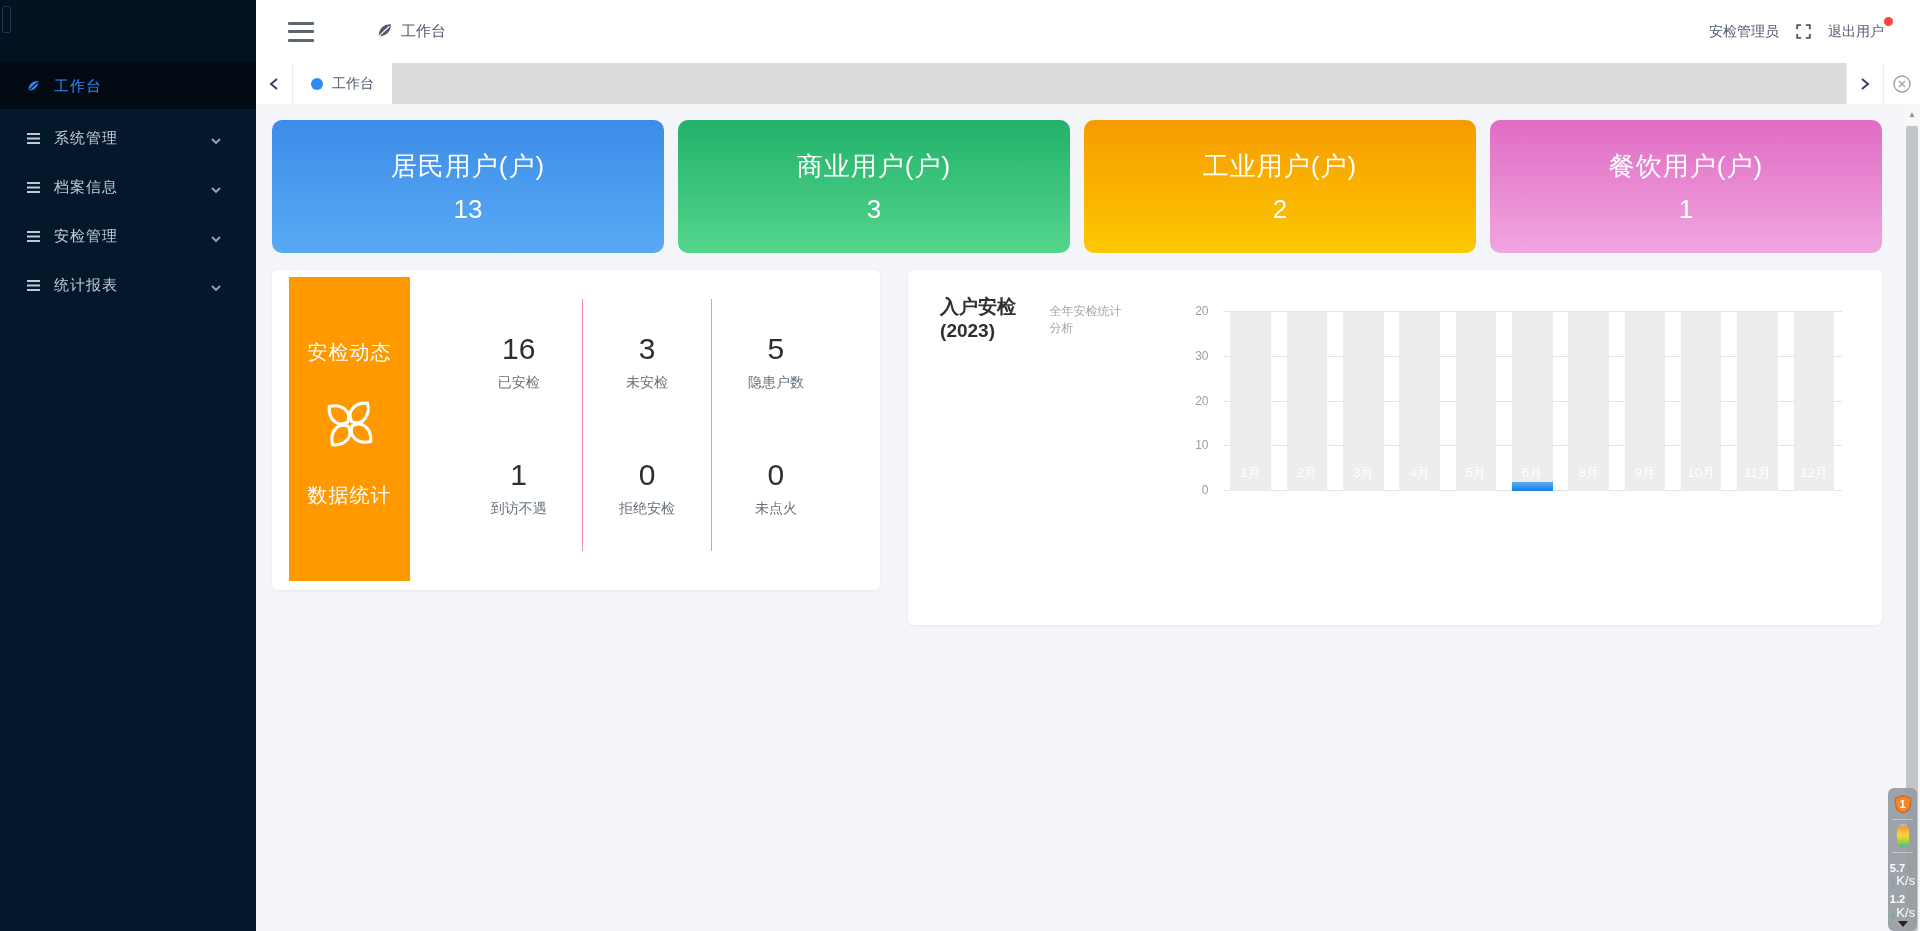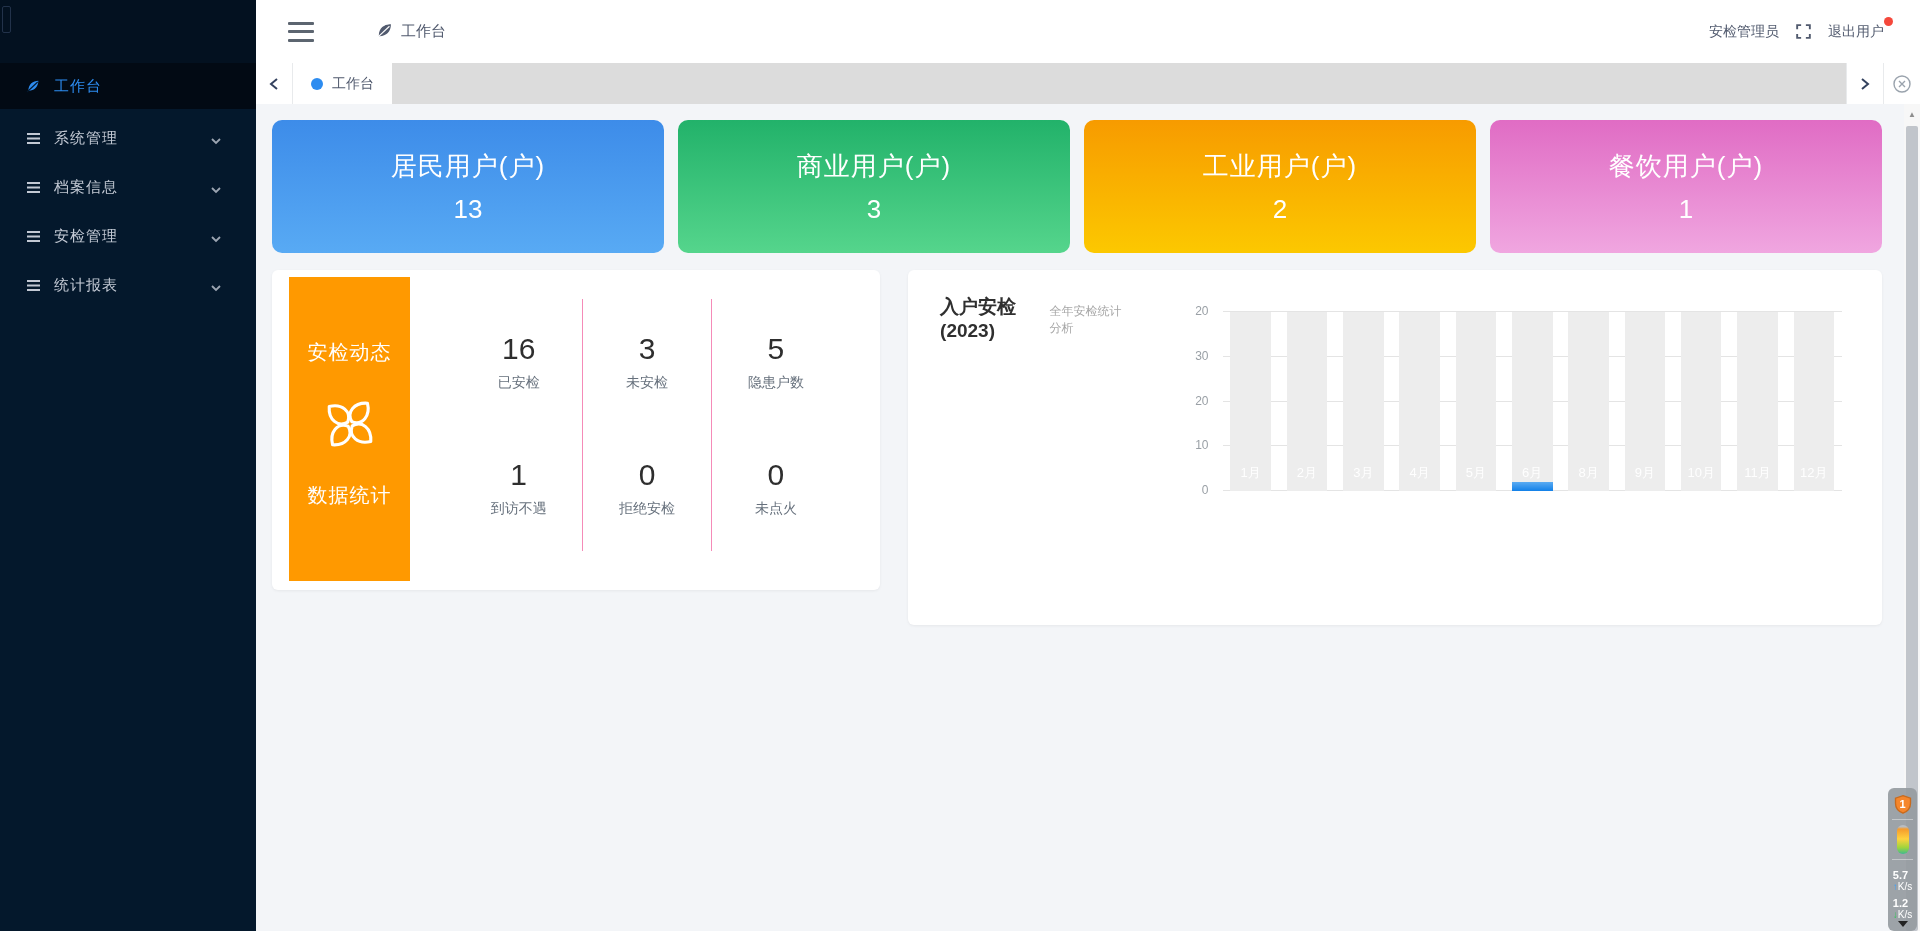--- a/index.html
+++ b/index.html
@@ -79,21 +79,21 @@
   .sb-thumb { position:absolute; left:2px; right:2px; top:22px; bottom:0; background:#c1c5cb; border-radius:2px; }
 
   
   .netmon { position:absolute; right:3px; top:788px; width:29px; height:143px; background:rgba(150,155,161,.92); border-radius:6px; display:flex; flex-direction:column; align-items:center; padding:6px 0 4px; z-index:10; }
   .shield { position:relative; width:20px; height:20px; }
   .shield .badge-num { position:absolute; inset:0; display:flex; align-items:center; justify-content:center; color:#fff; font-size:11px; font-weight:bold; }
   .nm-divider { width:21px; height:1px; background:rgba(255,255,255,.4); margin:5px 0; }
   .capsule { width:12px; height:52px; border-radius:7px; background:linear-gradient(180deg,#b9bdc2 0%,#b9bdc2 6%,#f59b2d 14%,#ffd23e 48%,#9ed43d 78%,#3fbb8f 100%); }
   .spd { text-align:left; color:#fff; line-height:1.15; margin-top:4px; }
   .spd .val { font-size:11px; font-weight:bold; }
-  .spd .unitline { font-size:10px; }
+  .spd .unitline { font-size:13px; }
   .arrow-up { color:#3aa0ff; font-weight:bold; }
   .arrow-down { color:#35c759; font-weight:bold; }
   .nm-caret { margin-top:auto; width:0; height:0; border-left:5px solid transparent; border-right:5px solid transparent; border-top:6px solid #222; }
 </style>
 </head>
 <body>
 
 <div class="app">
 
   <aside class="sidebar">

